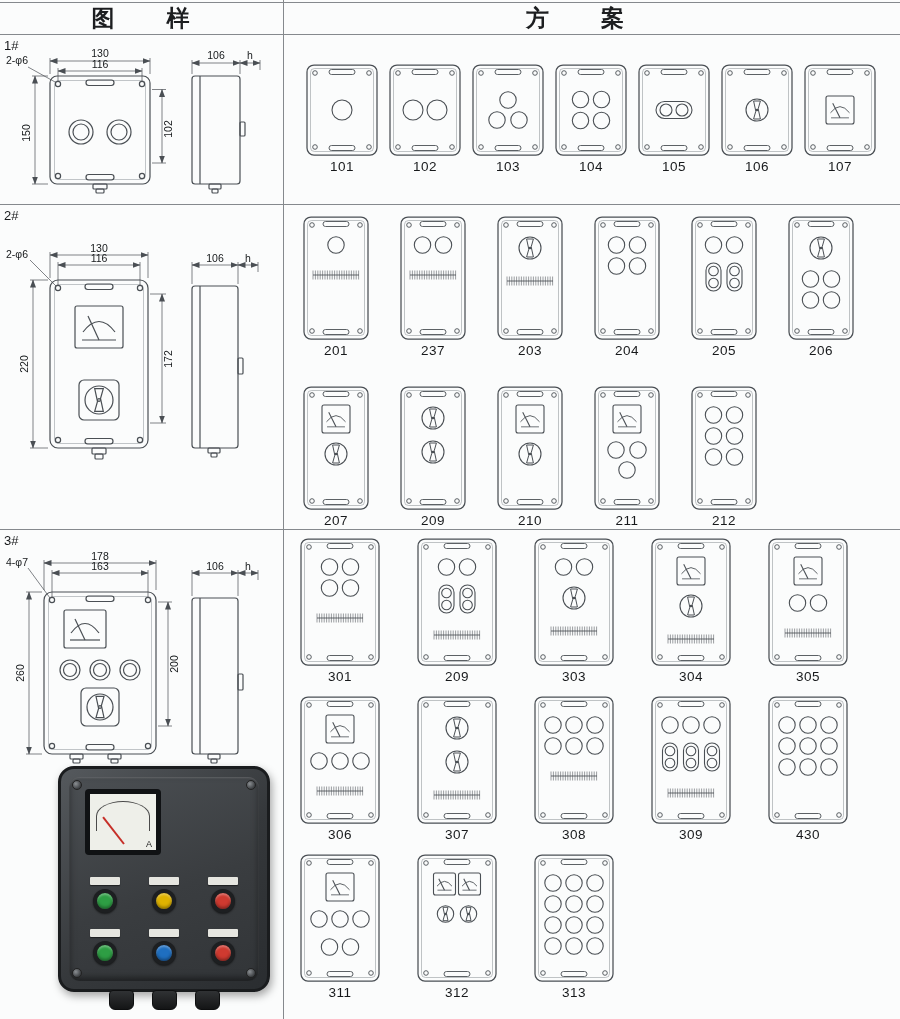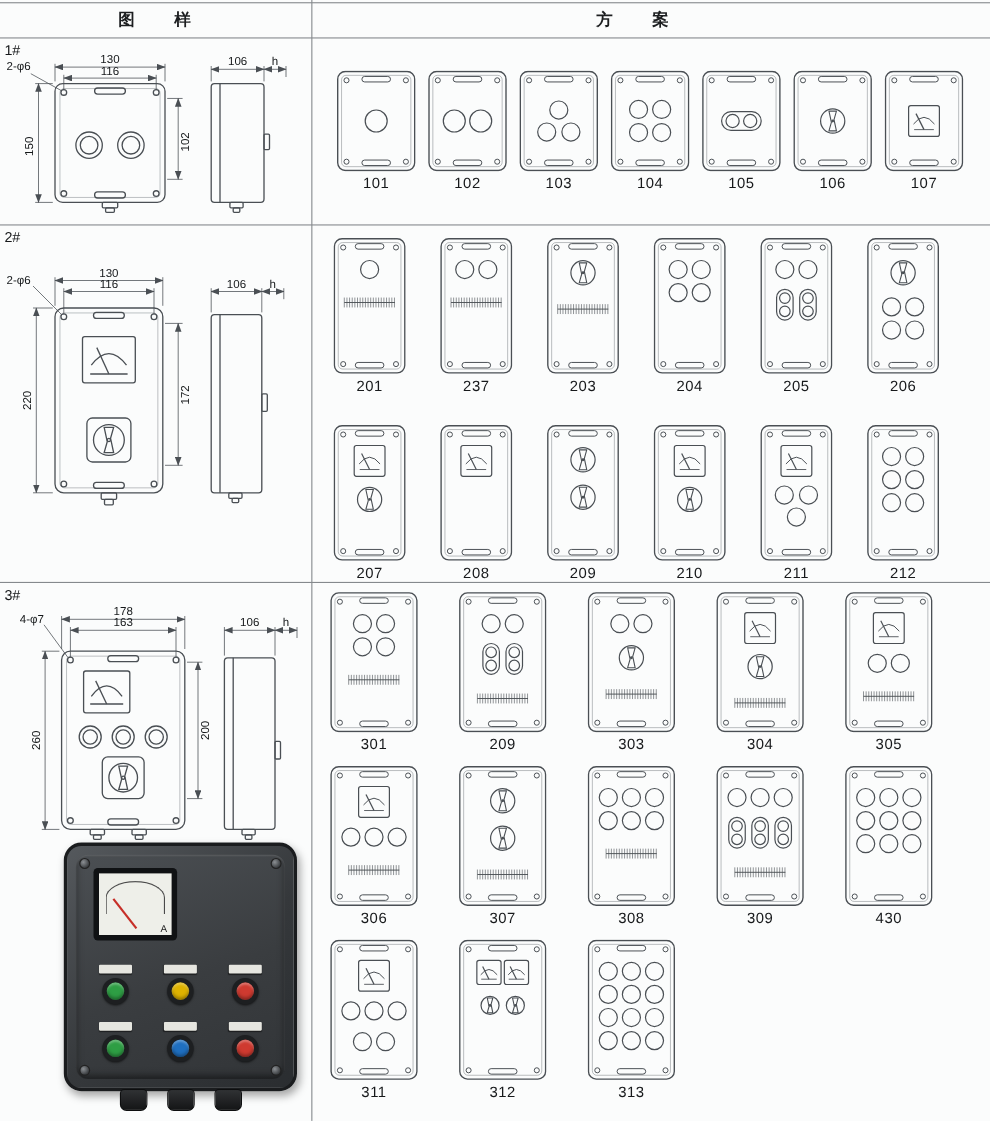--- a/index.html
+++ b/index.html
@@ -3,21 +3,21 @@
 <meta charset="utf-8">
 <style>
   *{margin:0;padding:0;box-sizing:border-box}
   html,body{background:#fff}
   body{width:900px}
   .page{position:relative;width:900px;height:1019px;background:#fbfcfc;overflow:hidden;
         font-family:"Liberation Sans",sans-serif;color:#1c1e20}
   .line-h{position:absolute;left:0;width:900px;height:1px;background:#85898d}
   .line-v{position:absolute;top:0;left:283px;width:1px;height:1019px;background:#85898d}
   .hdr-cell{position:absolute;top:3px;height:31px;display:flex;align-items:center;justify-content:center;
-            font-size:15px;font-weight:600;letter-spacing:2px}
+            font-size:23px;font-weight:600;letter-spacing:2px}
   .sec-label{position:absolute;left:4px;font-size:13px;color:#17191b}
   .draw{position:absolute}
   .draw svg{display:block;font-family:"Liberation Sans",sans-serif}
   .thick rect,.thick circle,.thick line,.thick path{stroke:#4a4f54;fill:none;stroke-width:1.2}
   .thick .lt{stroke:#9aa0a5;stroke-width:.6}
   .dim line{stroke:#4a4f54;stroke-width:.7}
   .dimtxt text{font-size:10.5px;fill:#15181a}
   .schemes{position:absolute;display:flex;flex-direction:column}
   #schemes-0 .scheme-row{gap:11px}
   #schemes-1{gap:28px}
@@ -190,21 +190,21 @@
         <text x="95" y="49.5" text-anchor="middle">116</text>
         <text x="2" y="46">2-φ6</text>
         <text x="24" y="152" text-anchor="middle" transform="rotate(-90 24 152)">220</text>
         <text x="168" y="147" text-anchor="middle" transform="rotate(-90 168 147)">172</text>
         <text x="211" y="49.5" text-anchor="middle">106</text>
         <text x="244" y="49.5" text-anchor="middle">h</text>
       </g>
     </svg>
   </div>
 
-  <div class="draw" id="draw-2" style="left:16px;top:536px">
+  <div class="draw" id="draw-2" style="left:4px;top:536px">
     <svg width="276" height="230" viewBox="0 0 276 230">
       <g class="thick">
         <rect x="40" y="56" width="112" height="162" rx="8"></rect>
         <rect class="lt" x="44.5" y="60.5" width="103" height="153" rx="4"></rect>
         <circle cx="48" cy="64" r="2.6"></circle>
           <circle cx="144" cy="64" r="2.6"></circle>
         <circle cx="48" cy="210" r="2.6"></circle>
           <circle cx="144" cy="210" r="2.6"></circle>
         <rect x="82" y="60" width="28" height="5.5" rx="2.7"></rect>
         <rect x="82" y="208.5" width="28" height="5.5" rx="2.7"></rect>
@@ -572,37 +572,20 @@
         <div class="scheme-cell">
           <svg width="66" height="124" viewBox="0 0 66 124">
             <rect x="1" y="1" width="64" height="122" rx="7" fill="none" stroke="#4a4f54" stroke-width="1.25"></rect>
             <rect x="4.5" y="4.5" width="57" height="115" rx="4" fill="none" stroke="#8d9296" stroke-width="0.55"></rect>
             <circle cx="9" cy="9" r="2.3" fill="none" stroke="#4a4f54" stroke-width="0.9"></circle>
             <circle cx="57" cy="9" r="2.3" fill="none" stroke="#4a4f54" stroke-width="0.9"></circle>
             <circle cx="9" cy="115" r="2.3" fill="none" stroke="#4a4f54" stroke-width="0.9"></circle>
             <circle cx="57" cy="115" r="2.3" fill="none" stroke="#4a4f54" stroke-width="0.9"></circle>
             <rect x="20" y="5.5" width="26" height="5" rx="2.5" fill="none" stroke="#4a4f54" stroke-width="0.9"></rect>
             <rect x="20" y="113.5" width="26" height="5" rx="2.5" fill="none" stroke="#4a4f54" stroke-width="0.9"></rect>
-            <rect x="19" y="19" width="28" height="28" rx="2" fill="none" stroke="#4a4f54" stroke-width="1.1"></rect>
-            <path d="M 23.48 35.8 Q 33 23.48 42.519999999999996 35.8" fill="none" stroke="#4a4f54" stroke-width="0.9"></path>
-            <line x1="33" y1="40.84" x2="25.72" y2="26.28" stroke="#4a4f54" stroke-width="1.1"></line>
-            <line x1="24.04" y1="40.84" x2="41.959999999999994" y2="40.84" stroke="#4a4f54" stroke-width="0.8"></line>
-          </svg>
-          <div class="scheme-num">208</div>
-        </div>
-        <div class="scheme-cell">
-          <svg width="66" height="124" viewBox="0 0 66 124">
-            <rect x="1" y="1" width="64" height="122" rx="7" fill="none" stroke="#4a4f54" stroke-width="1.25"></rect>
-            <rect x="4.5" y="4.5" width="57" height="115" rx="4" fill="none" stroke="#8d9296" stroke-width="0.55"></rect>
-            <circle cx="9" cy="9" r="2.3" fill="none" stroke="#4a4f54" stroke-width="0.9"></circle>
-            <circle cx="57" cy="9" r="2.3" fill="none" stroke="#4a4f54" stroke-width="0.9"></circle>
-            <circle cx="9" cy="115" r="2.3" fill="none" stroke="#4a4f54" stroke-width="0.9"></circle>
-            <circle cx="57" cy="115" r="2.3" fill="none" stroke="#4a4f54" stroke-width="0.9"></circle>
-            <rect x="20" y="5.5" width="26" height="5" rx="2.5" fill="none" stroke="#4a4f54" stroke-width="0.9"></rect>
-            <rect x="20" y="113.5" width="26" height="5" rx="2.5" fill="none" stroke="#4a4f54" stroke-width="0.9"></rect>
             <circle cx="33" cy="32" r="11" fill="none" stroke="#4a4f54" stroke-width="1.1"></circle>
             <path d="M 29.6 23 L 36.4 23 L 34.2 30.8 L 36.4 41 L 29.6 41 L 31.8 33.2 Z" fill="none" stroke="#4a4f54" stroke-width="1"></path>
             <circle cx="33" cy="32" r="1.3" fill="#4a4f54"></circle>
             <circle cx="33" cy="66" r="11" fill="none" stroke="#4a4f54" stroke-width="1.1"></circle>
             <path d="M 29.6 57 L 36.4 57 L 34.2 64.8 L 36.4 75 L 29.6 75 L 31.8 67.2 Z" fill="none" stroke="#4a4f54" stroke-width="1"></path>
             <circle cx="33" cy="66" r="1.3" fill="#4a4f54"></circle>
           </svg>
           <div class="scheme-num">209</div>
         </div>
         <div class="scheme-cell">

